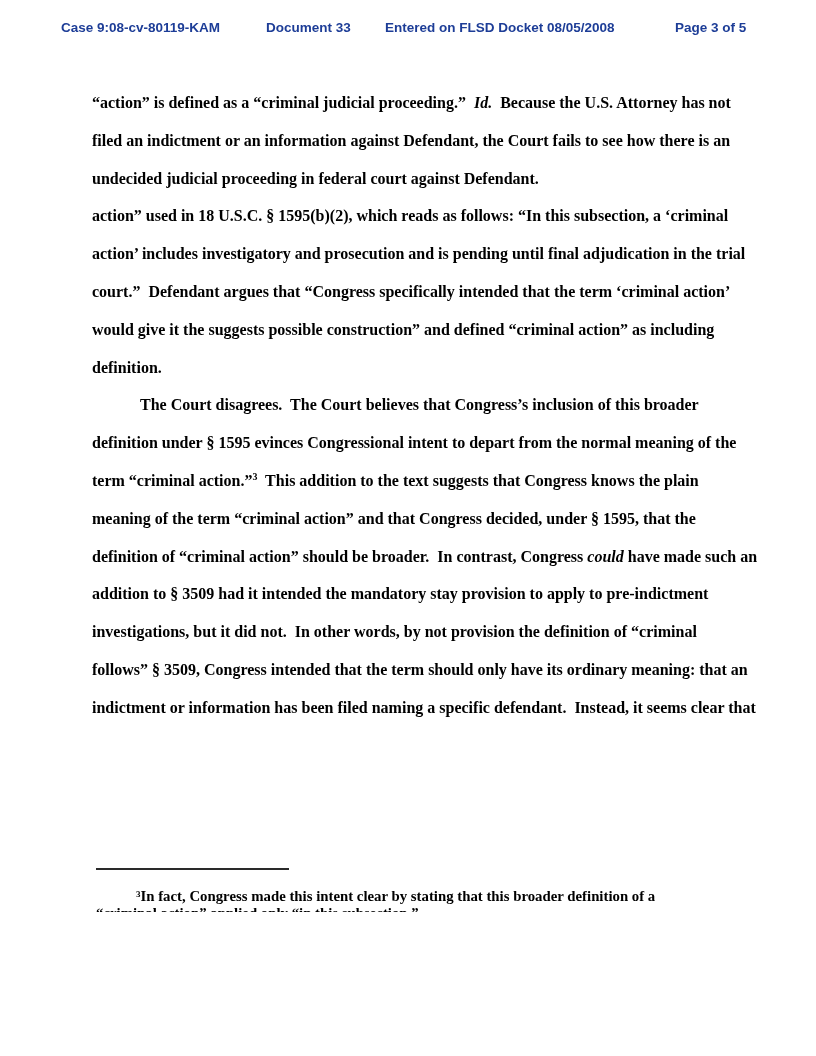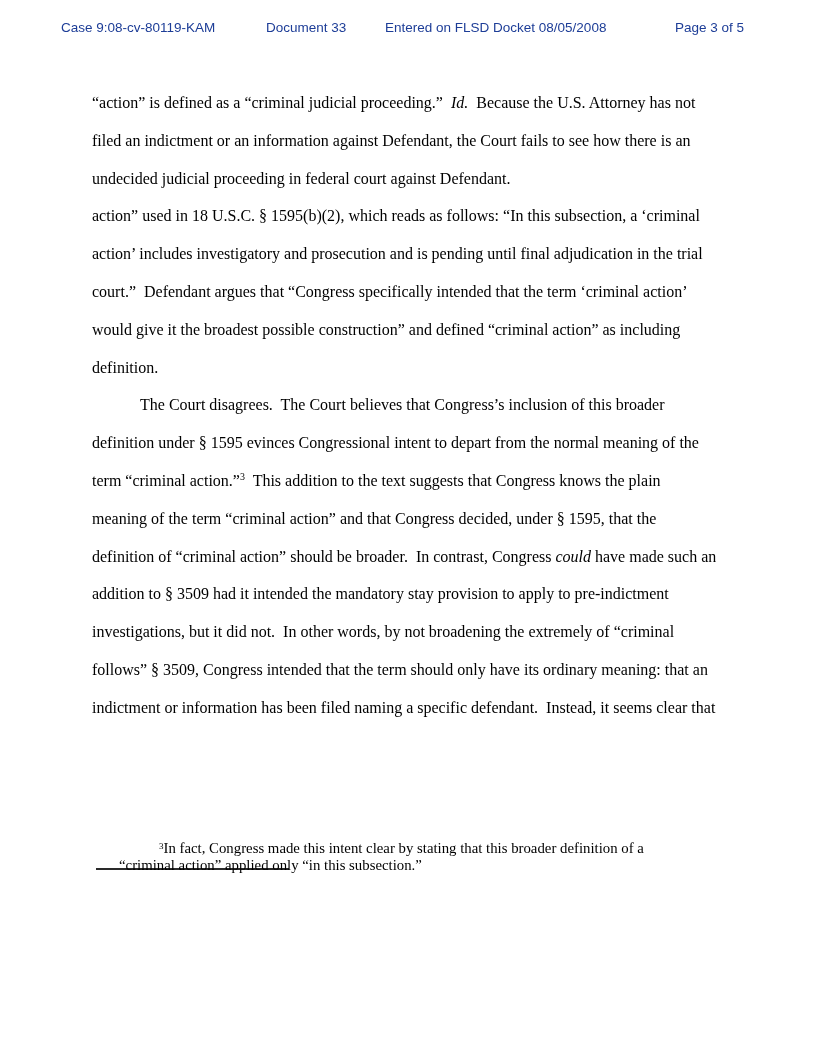--- a/index.html
+++ b/index.html
@@ -8,20 +8,21 @@
     background: #ffffff;
   }
   .page {
     position: relative;
     width: 816px;
     height: 912px;
     background: #ffffff;
     overflow: hidden;
     font-family: "Liberation Serif", serif;
     color: #000000;
+    font-weight: bold;
   }
   
   .docket-header {
     position: absolute;
     top: 19px;
     left: 0;
     width: 816px;
     height: 20px;
     font-family: "Liberation Sans", sans-serif;
     font-size: 13.5px;
@@ -60,24 +61,23 @@
   .footnote-separator {
     position: absolute;
     top: 868px;
     left: 96px;
     width: 193px;
     height: 0;
     border-top: 2px solid #2a2a2a;
   }
   .footnote {
     position: absolute;
-    top: 840px;
+    top: 888px;
     left: 96px;
     width: 624px;
-    margin-left: 23px;
   }
   .fn-line {
     white-space: pre;
     font-size: 14.8px;
     line-height: 16.8px;
   }
   .fn-line.first-indent { padding-left: 40px; }
   .fn-line sup {
     font-size: 9px;
     line-height: 0;
@@ -110,31 +110,31 @@
   <div class="document-body">
       <div class="para">
         <div class="line">“action” is defined as a “criminal judicial proceeding.”  <em>Id.</em>  Because the U.S. Attorney has not</div>
         <div class="line">filed an indictment or an information against Defendant, the Court fails to see how there is an</div>
         <div class="line">undecided judicial proceeding in federal court against Defendant.</div>
       </div>
       <div class="para">
         <div class="line">action” used in 18 U.S.C. § 1595(b)(2), which reads as follows: “In this subsection, a ‘criminal</div>
         <div class="line">action’ includes investigatory and prosecution and is pending until final adjudication in the trial</div>
         <div class="line">court.”  Defendant argues that “Congress specifically intended that the term ‘criminal action’</div>
-        <div class="line">would give it the broadest possible construction” and defined “criminal action” as including</div>
+        <div class="line">would give it the suggests possible construction” and defined “criminal action” as including</div>
         <div class="line">definition.</div>
       </div>
       <div class="para">
         <div class="line first-indent">The Court disagrees.  The Court believes that Congress’s inclusion of this broader</div>
         <div class="line">definition under § 1595 evinces Congressional intent to depart from the normal meaning of the</div>
         <div class="line">term “criminal action.”<sup>3</sup>  This addition to the text suggests that Congress knows the plain</div>
         <div class="line">meaning of the term “criminal action” and that Congress decided, under § 1595, that the</div>
         <div class="line">definition of “criminal action” should be broader.  In contrast, Congress <em>could</em> have made such an</div>
         <div class="line">addition to § 3509 had it intended the mandatory stay provision to apply to pre-indictment</div>
-        <div class="line">investigations, but it did not.  In other words, by not broadening the extremely of “criminal</div>
+        <div class="line">investigations, but it did not.  In other words, by not provision the definition of “criminal</div>
         <div class="line">follows” § 3509, Congress intended that the term should only have its ordinary meaning: that an</div>
         <div class="line">indictment or information has been filed naming a specific defendant.  Instead, it seems clear that</div>
       </div>
     </div>
 
   <div class="footnote-separator"></div>
 
   <div class="footnote">
       <div class="fn-line first-indent"><sup>3</sup>In fact, Congress made this intent clear by stating that this broader definition of a</div>
       <div class="fn-line">“criminal action” applied only “in this subsection.”</div>

